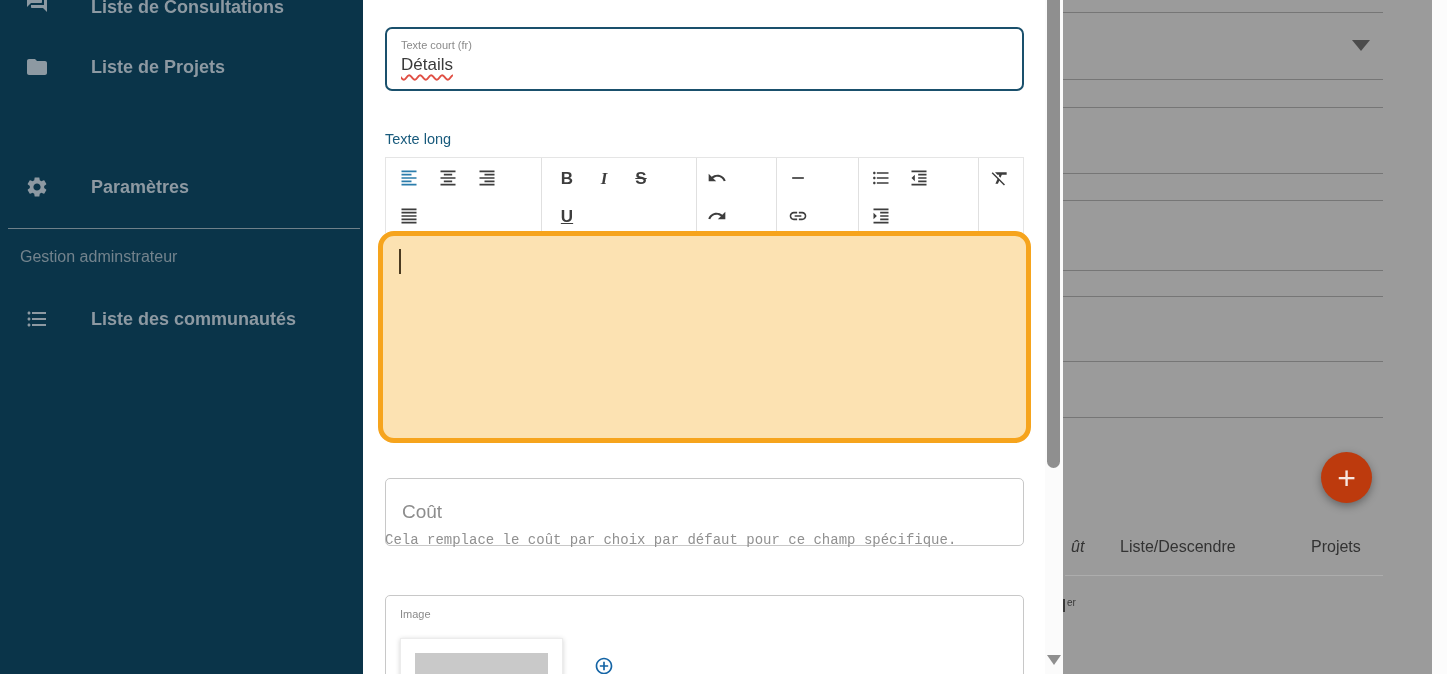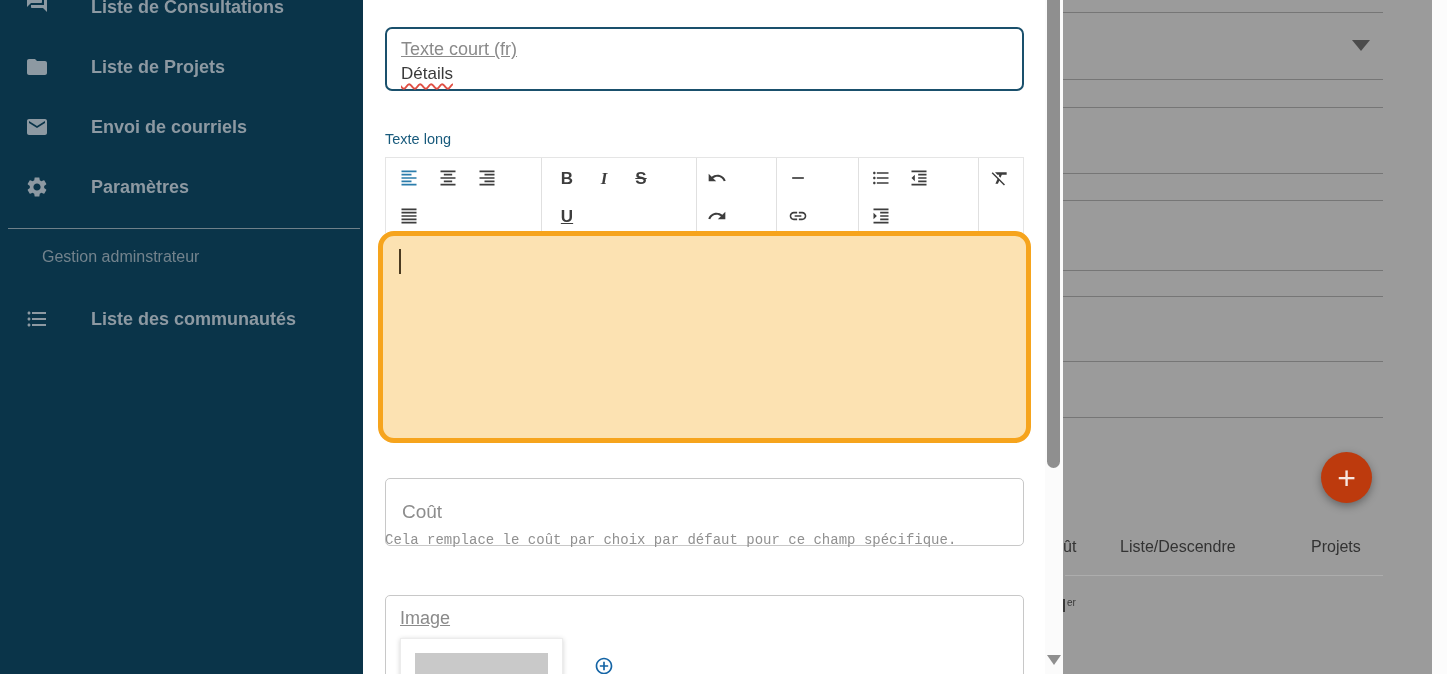--- a/index.html
+++ b/index.html
@@ -6,28 +6,28 @@
   .page{position:relative;width:1447px;height:674px;overflow:hidden;
         font-family:"Liberation Sans",sans-serif;background:#fff;}
 
   
   .sidebar{position:absolute;left:0;top:0;width:363px;height:674px;background:#0a3449;}
   .side-item{position:absolute;left:0;width:363px;height:28px;cursor:pointer;}
   .side-icon{position:absolute;left:25px;width:24px;height:24px;}
   .side-icon svg{width:24px;height:24px;fill:#8d99a2;}
   .side-label{position:absolute;left:91px;top:2px;font-size:18px;font-weight:700;color:#8d99a2;white-space:nowrap;}
   .side-divider{position:absolute;left:8px;top:228px;width:352px;height:1px;background:#6f8089;}
-  .side-section{position:absolute;left:20px;top:248px;font-size:16px;color:#73838d;white-space:nowrap;margin-left:22px;}
+  .side-section{position:absolute;left:20px;top:248px;font-size:16px;color:#73838d;white-space:nowrap;}
 
   
   .modal{position:absolute;left:363px;top:0;width:682px;height:674px;background:#ffffff;}
 
   .short-field{position:absolute;left:22px;top:27px;width:639px;height:64px;box-sizing:border-box;
                border:2px solid #1a506c;border-radius:7px;padding:10px 14px 0 14px;background:#fff;}
-  .small-label{font-size:18px;color:#8a8a8a;text-decoration:underline;}
+  .small-label{font-size:11px;color:#8a8a8a;}
   .short-value{margin-top:4px;font-size:17px;color:#3a3a3a;width:max-content;
                text-decoration-line:underline;text-decoration-style:wavy;
                text-decoration-color:#e04f44;text-decoration-thickness:1.5px;text-underline-offset:4px;}
   .long-label{position:absolute;left:22px;top:131px;font-size:14.5px;color:#185a7c;}
 
   .toolbar{position:absolute;left:22px;top:157px;width:639px;height:76px;box-sizing:border-box;
            background:#fff;border:1px solid #e5e5e5;border-bottom:none;}
   .tb-div{position:absolute;top:0;bottom:0;width:1px;background:#e0e0e0;}
   .tb-btn{position:absolute;width:26px;height:26px;display:flex;align-items:center;justify-content:center;cursor:pointer;}
   .tb-btn svg{width:20px;height:20px;fill:#3d3d3d;}
@@ -97,28 +97,20 @@
 
     <div class="side-item" style="top:55px;">
       <span class="side-icon" style="top:0;">
         <svg viewBox="0 0 24 24">
             <path d="M10 4H4c-1.1 0-1.99.9-1.99 2L2 18c0 1.1.9 2 2 2h16c1.1 0 2-.9 2-2V8c0-1.1-.9-2-2-2h-8l-2-2z"></path>
           </svg>
       </span>
       <span class="side-label">Liste de Projets</span>
     </div>
 
-    <div class="side-item" style="top:115px;">
-      <span class="side-icon" style="top:0;">
-        <svg viewBox="0 0 24 24">
-            <path d="M20 4H4c-1.1 0-1.99.9-1.99 2L2 18c0 1.1.9 2 2 2h16c1.1 0 2-.9 2-2V6c0-1.1-.9-2-2-2zm0 4l-8 5-8-5V6l8 5 8-5v2z"></path>
-          </svg>
-      </span>
-      <span class="side-label">Envoi de courriels</span>
-    </div>
 
     <div class="side-item" style="top:175px;">
       <span class="side-icon" style="top:0;">
         <svg viewBox="0 0 24 24">
             <path d="M19.14 12.94c.04-.3.06-.61.06-.94 0-.32-.02-.64-.07-.94l2.03-1.58c.18-.14.23-.41.12-.61l-1.92-3.32c-.12-.22-.37-.29-.59-.22l-2.39.96c-.5-.38-1.03-.7-1.62-.94l-.36-2.54c-.04-.24-.24-.41-.48-.41h-3.84c-.24 0-.43.17-.47.41l-.36 2.54c-.59.24-1.13.57-1.62.94l-2.39-.96c-.22-.08-.47 0-.59.22L2.74 8.87c-.12.21-.08.47.12.61l2.03 1.58c-.05.3-.09.63-.09.94s.02.64.07.94l-2.03 1.58c-.18.14-.23.41-.12.61l1.92 3.32c.12.22.37.29.59.22l2.39-.96c.5.38 1.03.7 1.62.94l.36 2.54c.05.24.24.41.48.41h3.84c.24 0 .44-.17.47-.41l.36-2.54c.59-.24 1.13-.56 1.62-.94l2.39.96c.22.08.47 0 .59-.22l1.92-3.32c.12-.22.07-.47-.12-.61l-2.01-1.58zM12 15.6c-1.98 0-3.6-1.62-3.6-3.6s1.62-3.6 3.6-3.6 3.6 1.62 3.6 3.6-1.62 3.6-3.6 3.6z"></path>
           </svg>
       </span>
       <span class="side-label">Paramètres</span>
     </div>
 
@@ -266,21 +258,21 @@
     <div class="bg-line" style="top:270px;"></div>
     <div class="bg-line" style="top:296px;"></div>
     <div class="bg-line" style="top:361px;"></div>
     <div class="bg-line" style="top:417px;"></div>
 
     <div class="bg-caret"></div>
 
 
     <div class="fab">+</div>
 
-    <div class="bg-th" style="left:0;">ût</div>
+    <div class="bg-th" style="left:8px;font-style:italic;">ût</div>
     <div class="bg-th" style="left:57px;">Liste/Descendre</div>
     <div class="bg-th" style="left:248px;">Projets</div>
     <div class="th-line"></div>
 
     <div class="bg-stub"></div>
     <div class="bg-partial">er</div>
   </div>
 
   <div class="right-strip"></div>
 

